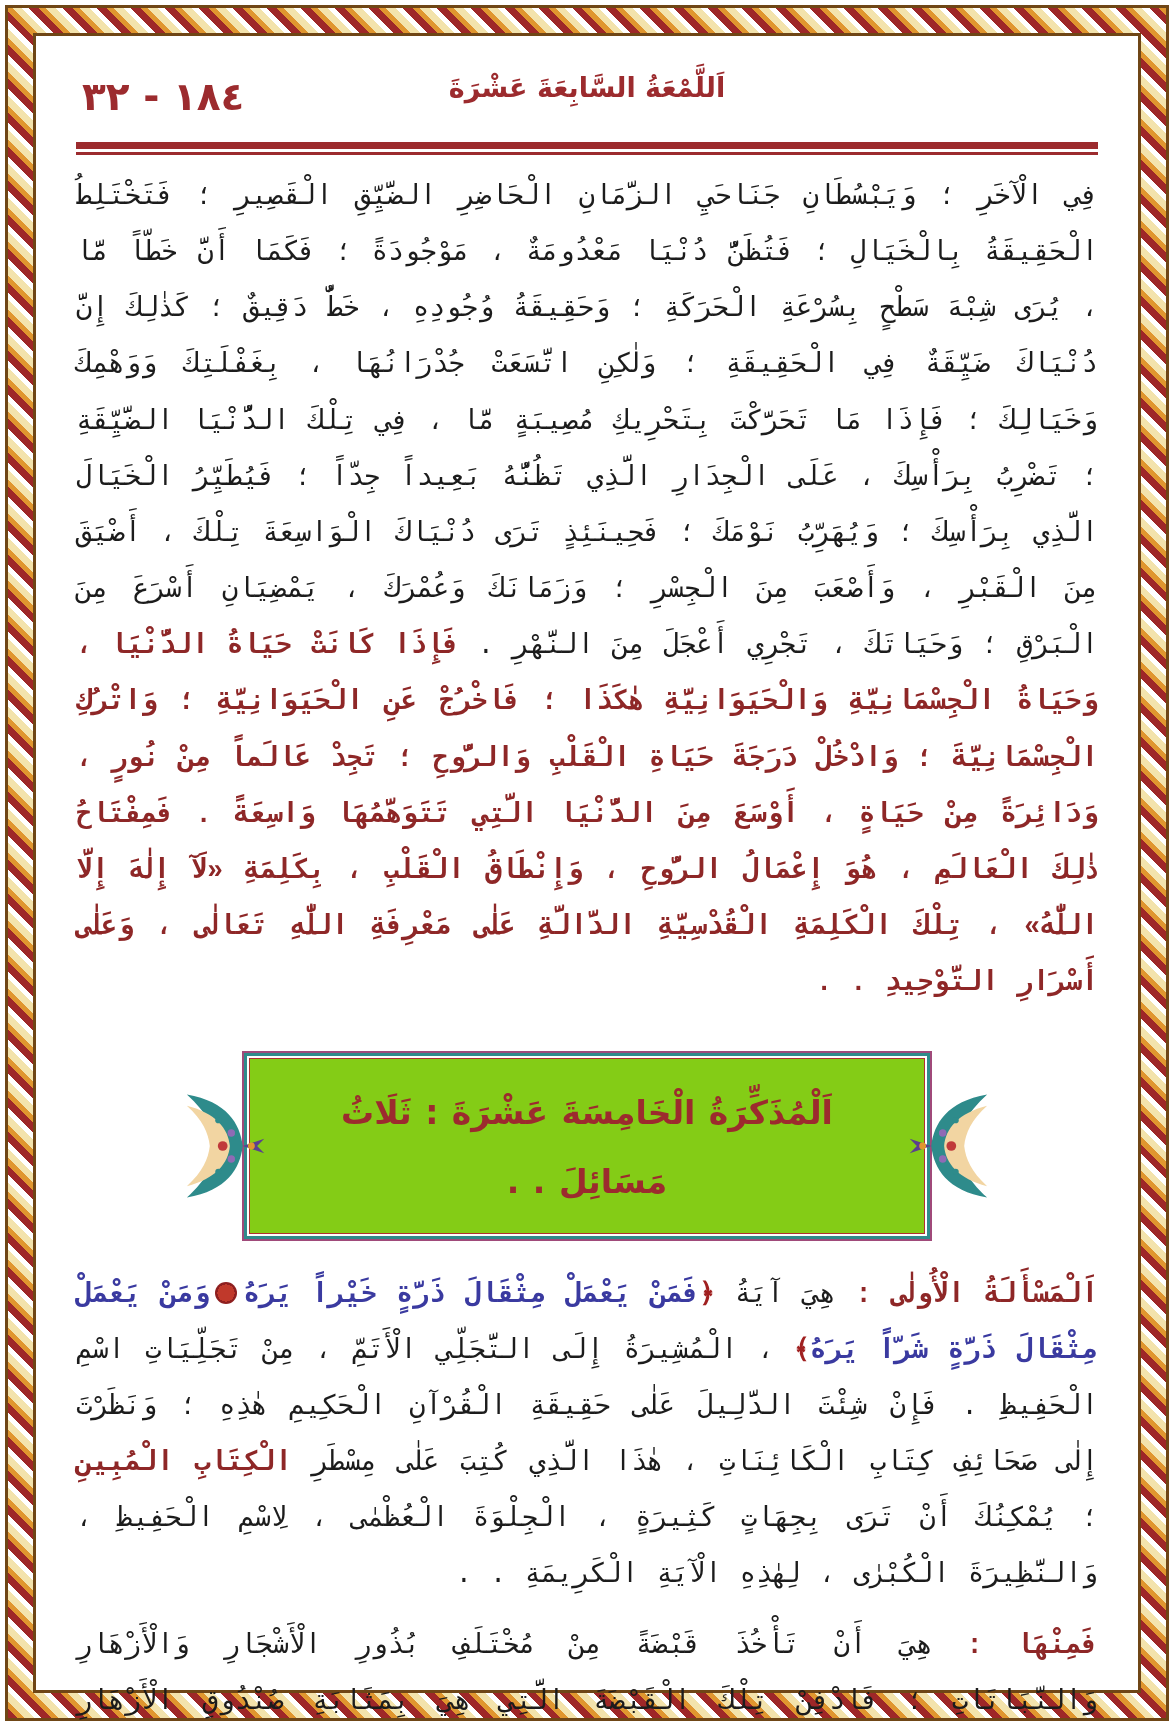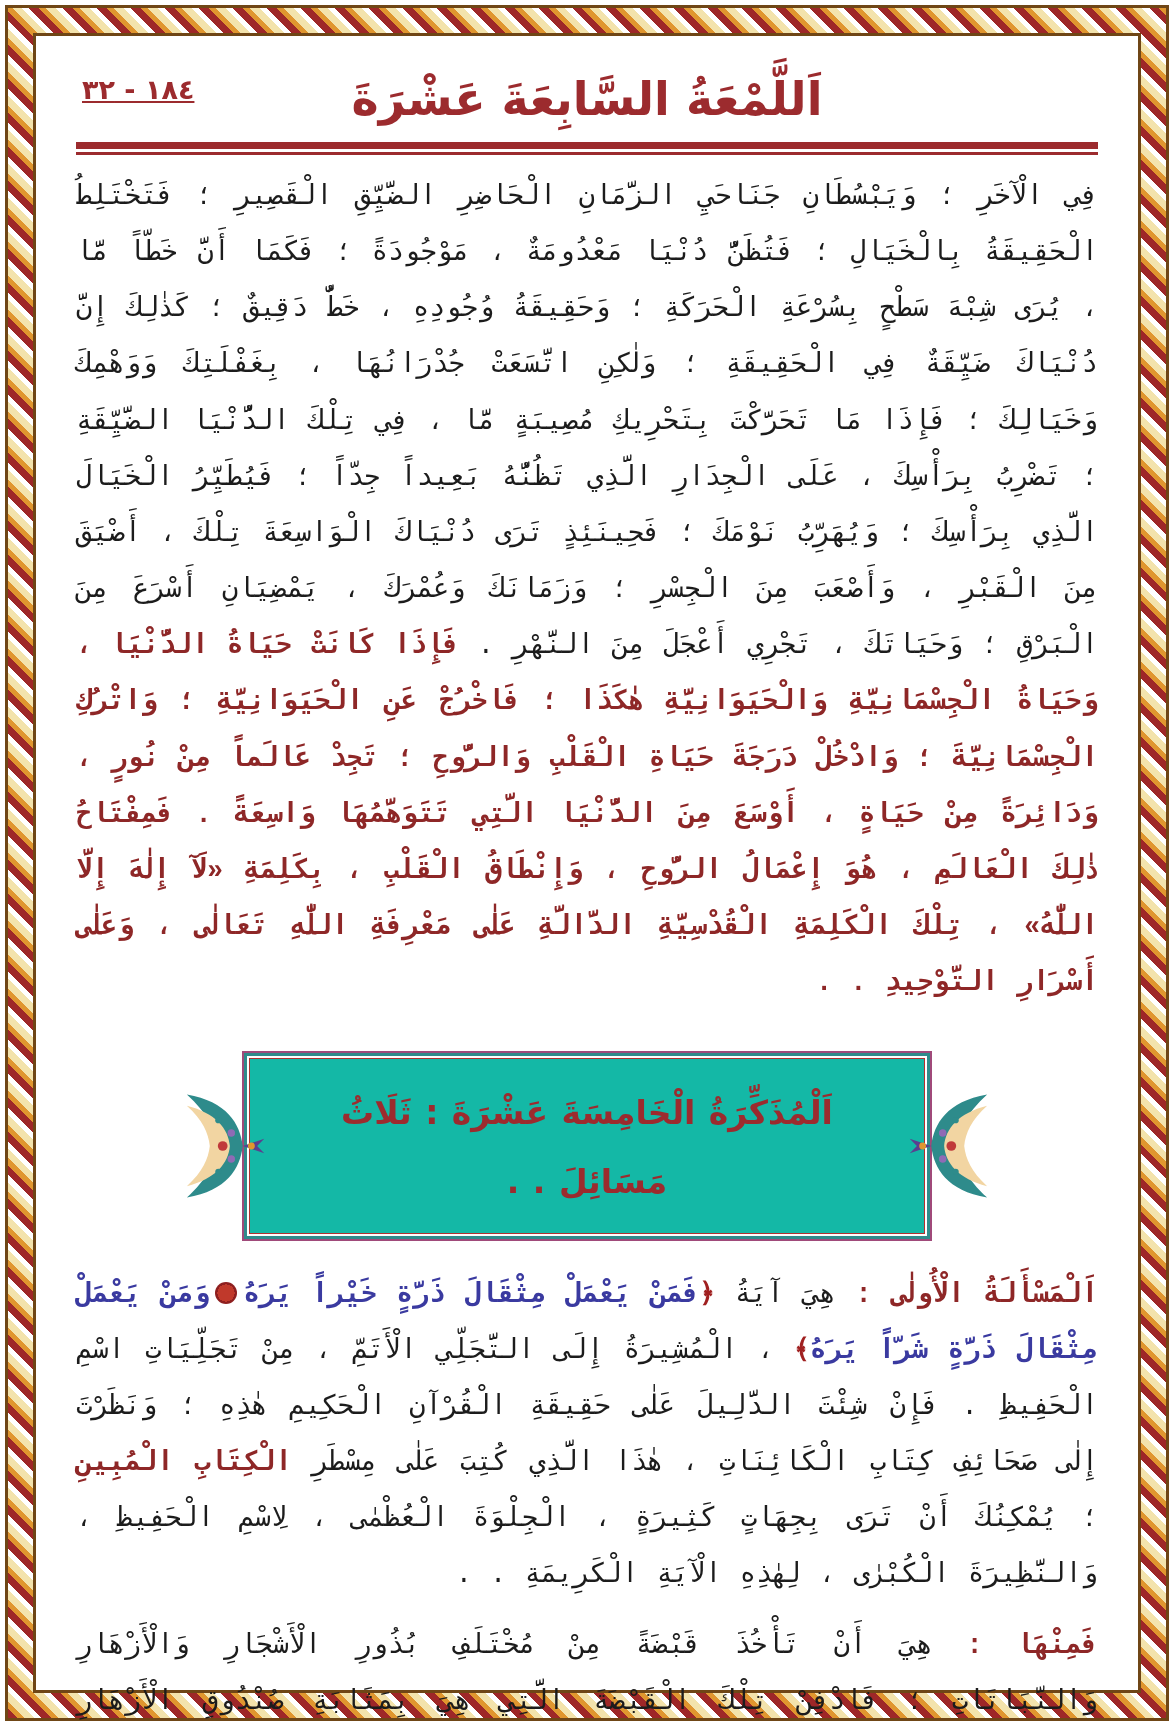--- a/index.html
+++ b/index.html
@@ -25,28 +25,27 @@
   .content{
     position:absolute;inset:44px;
     padding:14px 32px 0 32px;
     box-sizing:border-box;
   }
 
   
   .header{position:relative;height:70px;margin-top:14px;}
   .page-title{
     position:absolute;left:0;right:0;text-align:center;
-    font-size:46px;font-weight:bold;color:#9c2b2e;
+    font-size:27px;font-weight:bold;color:#9c2b2e;
     letter-spacing:0px;
   }
   .page-number{
     position:absolute;left:6px;top:2px;
-    font-size:27px;font-weight:bold;color:#9c2b2e;
+    font-size:39px;font-weight:bold;color:#9c2b2e;
     direction:rtl;
-    text-decoration:underline;
   }
   .double-rule{
     height:0;border-top:7px solid #9c2b2e;border-bottom:3px solid #9c2b2e;
     padding-top:3px;margin-bottom:10px;
   }
   .double-rule .gap{height:0;}
 
   
   .body-text{
     font-size:27px;line-height:2.08;
@@ -60,21 +59,21 @@
   .seg-bracket{color:#a02020;font-weight:bold;}
   .rosette{
     display:inline-block;width:22px;height:22px;vertical-align:-2px;
     background:radial-gradient(circle at 50% 50%, #c0392b 0 55%, #8e1f1f 55% 100%);
     border-radius:50%;margin:0 6px;
   }
 
   
   .memo-box-wrap{position:relative;width:690px;margin:40px auto 26px auto;}
   .memo-box{
-    position:relative;background:#14b8a6;
+    position:relative;background:#84cc16;
     border:2px solid #a04a7a;
     box-shadow:inset 0 0 0 3px #2e8b8b, inset 0 0 0 5px #ffffff, inset 0 0 0 6px #b03030;
     padding:26px 40px 22px 40px;
     text-align:center;
   }
   .memo-title{
     font-size:33px;font-weight:bold;color:#9c2b2e;
   }
   .ornament{position:absolute;top:50%;width:86px;height:118px;margin-top:-59px;z-index:2;}
   .ornament.right{right:-58px;}

